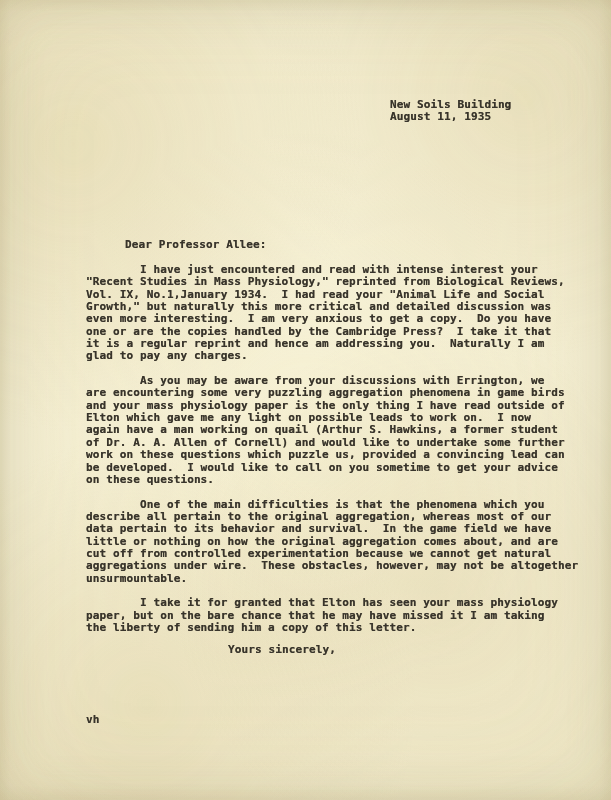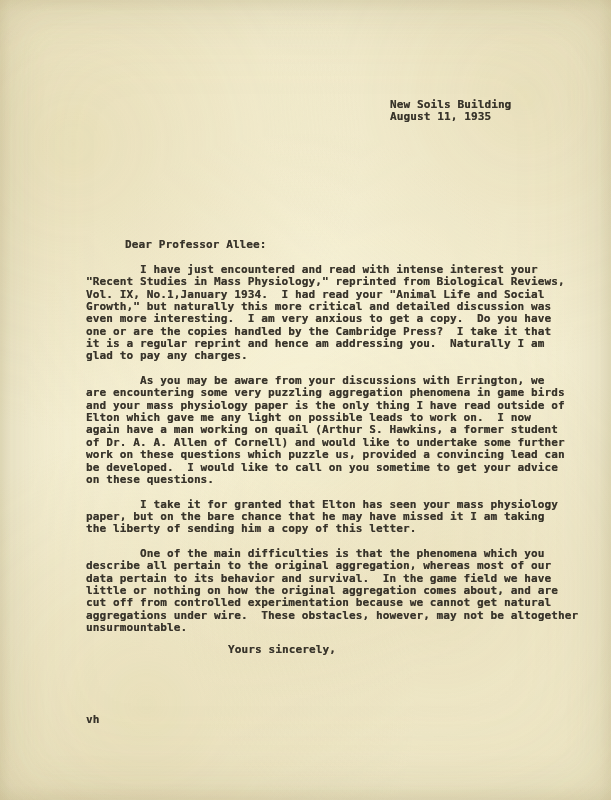--- a/index.html
+++ b/index.html
@@ -141,30 +141,30 @@
 glad to pay any charges.</p>
       <p class="tw para">        As you may be aware from your discussions with Errington, we
 are encountering some very puzzling aggregation phenomena in game birds
 and your mass physiology paper is the only thing I have read outside of
 Elton which gave me any light on possible leads to work on.  I now
 again have a man working on quail (Arthur S. Hawkins, a former student
 of Dr. A. A. Allen of Cornell) and would like to undertake some further
 work on these questions which puzzle us, provided a convincing lead can
 be developed.  I would like to call on you sometime to get your advice
 on these questions.</p>
-      <p class="tw para">        I take it for granted that Elton has seen your mass physiology
-paper, but on the bare chance that he may have missed it I am taking
-the liberty of sending him a copy of this letter.</p>
       <p class="tw para">        One of the main difficulties is that the phenomena which you
 describe all pertain to the original aggregation, whereas most of our
 data pertain to its behavior and survival.  In the game field we have
 little or nothing on how the original aggregation comes about, and are
 cut off from controlled experimentation because we cannot get natural
 aggregations under wire.  These obstacles, however, may not be altogether
 unsurmountable.</p>
+      <p class="tw para">        I take it for granted that Elton has seen your mass physiology
+paper, but on the bare chance that he may have missed it I am taking
+the liberty of sending him a copy of this letter.</p>
     </div>
 
     <div id="closing" class="tw">Yours sincerely,</div>
 
 
     <div id="typist-initials" class="tw">vh</div>
 
   </div>
   <div class="vignette"></div>
 </div>

